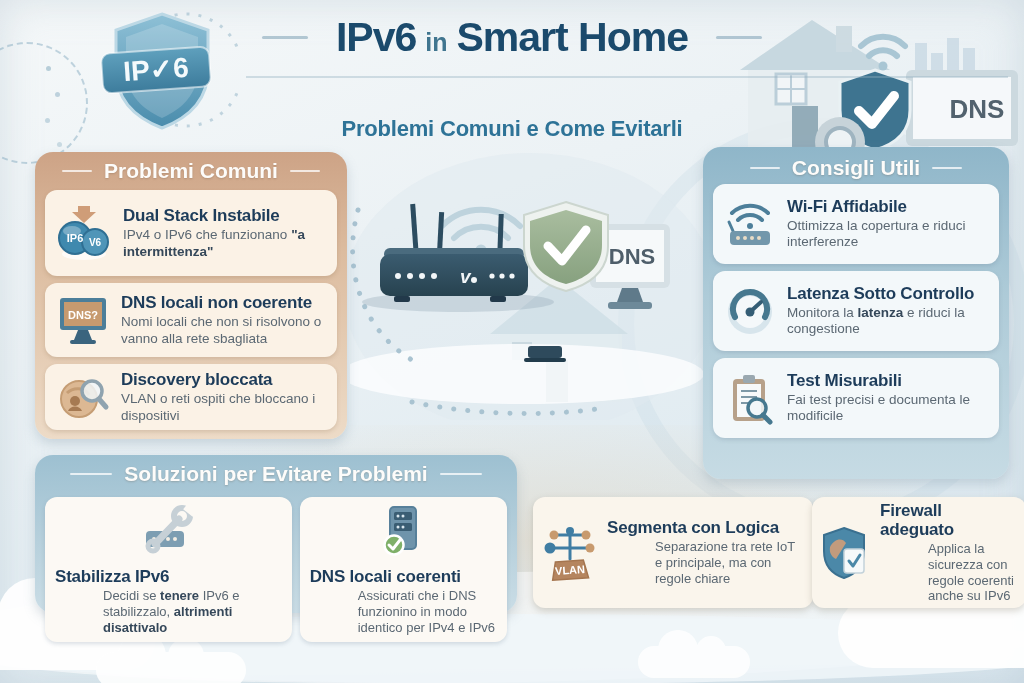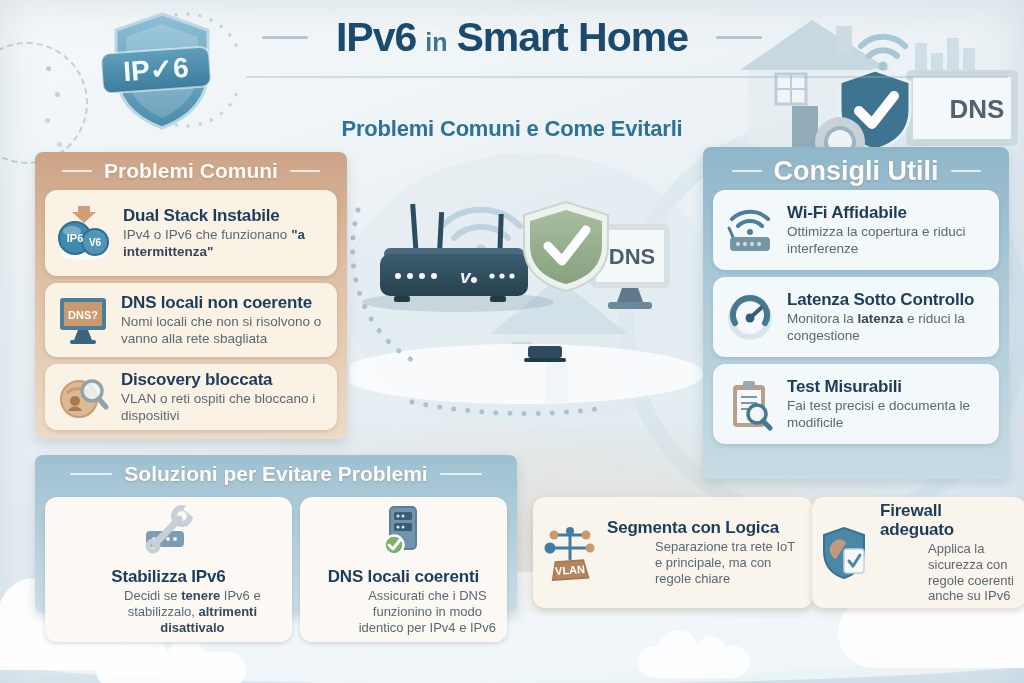--- a/index.html
+++ b/index.html
@@ -42,31 +42,31 @@
   .t-ipv6,.t-rest{font-size:41px;font-weight:800;color:#1b4a6c;letter-spacing:-1px;}
   .t-in{font-size:25px;font-weight:700;color:#40758f;margin:0 9px;}
   .divider{position:absolute;top:76px;left:246px;width:762px;height:2px;background:rgba(148,176,192,.38);z-index:2;}
   .subtitle{position:absolute;top:82px;left:0;width:100%;text-align:center;font-size:22px;font-weight:700;color:#2e7397;z-index:3;letter-spacing:-0.2px;margin-top:34px;}
   
   .badge-svg{position:absolute;left:86px;top:8px;z-index:2;}
   .topright-svg{position:absolute;left:740px;top:8px;z-index:1;}
   .center-svg{position:absolute;left:350px;top:118px;z-index:1;}
   svg text{font-family:"Liberation Sans",sans-serif;}
   
-  .panel{position:absolute;border-radius:8px;z-index:2;box-shadow:0 5px 12px rgba(110,135,155,.28);}
+  .panel{position:absolute;border-radius:18px;z-index:2;box-shadow:0 5px 12px rgba(110,135,155,.28);}
   .panel-problems{left:35px;top:152px;width:312px;height:287px;
     background:linear-gradient(180deg,#cda386 0%,#dcbc9f 35%,#eddbc7 100%);}
   .panel-tips{left:703px;top:147px;width:306px;height:332px;
     background:linear-gradient(180deg,#8fb6c9 0%,#aecbd8 45%,#c6dbe4 100%);}
   .panel-solutions{left:35px;top:455px;width:482px;height:158px;
-    background:linear-gradient(180deg,#9dc0d1 0%,#b7d0dc 55%,#cadde6 100%);text-align:center;}
+    background:linear-gradient(180deg,#9dc0d1 0%,#b7d0dc 55%,#cadde6 100%);}
   .panel-head{display:flex;align-items:center;justify-content:center;gap:12px;
     color:#fdfcfa;font-weight:700;text-shadow:0 1px 2px rgba(90,70,50,.25);}
   .panel-problems .panel-head{height:38px;font-size:21px;}
-  .panel-tips .panel-head{padding-top:9px;font-size:27px;line-height:1.12;text-align:left;}
+  .panel-tips .panel-head{padding-top:9px;font-size:21px;line-height:1.12;text-align:left;}
   .panel-solutions .panel-head{height:38px;font-size:21px;}
   .pdash{display:inline-block;width:30px;height:2px;background:rgba(255,255,255,.75);border-radius:2px;}
   .cards{display:flex;flex-direction:column;gap:7px;padding:0 10px;}
   .cards-row{display:flex;gap:8px;padding:0 10px;margin-top:4px;}
   .card{background:#fbf2e6;border-radius:12px;padding:6px 10px;display:flex;align-items:center;gap:10px;
     box-shadow:0 2px 4px rgba(120,90,60,.20);}
   .panel-tips .card{background:#f3f8fa;box-shadow:0 2px 4px rgba(90,115,135,.22);}
   .panel-solutions .card{background:#fcf9f4;box-shadow:0 2px 4px rgba(90,115,135,.22);align-items:center;flex-direction:column;}
   .xcard{position:absolute;z-index:2;background:#faf5ec;border-radius:12px;padding:6px 8px;display:flex;align-items:center;gap:8px;
     box-shadow:0 3px 7px rgba(120,110,90,.28);}

